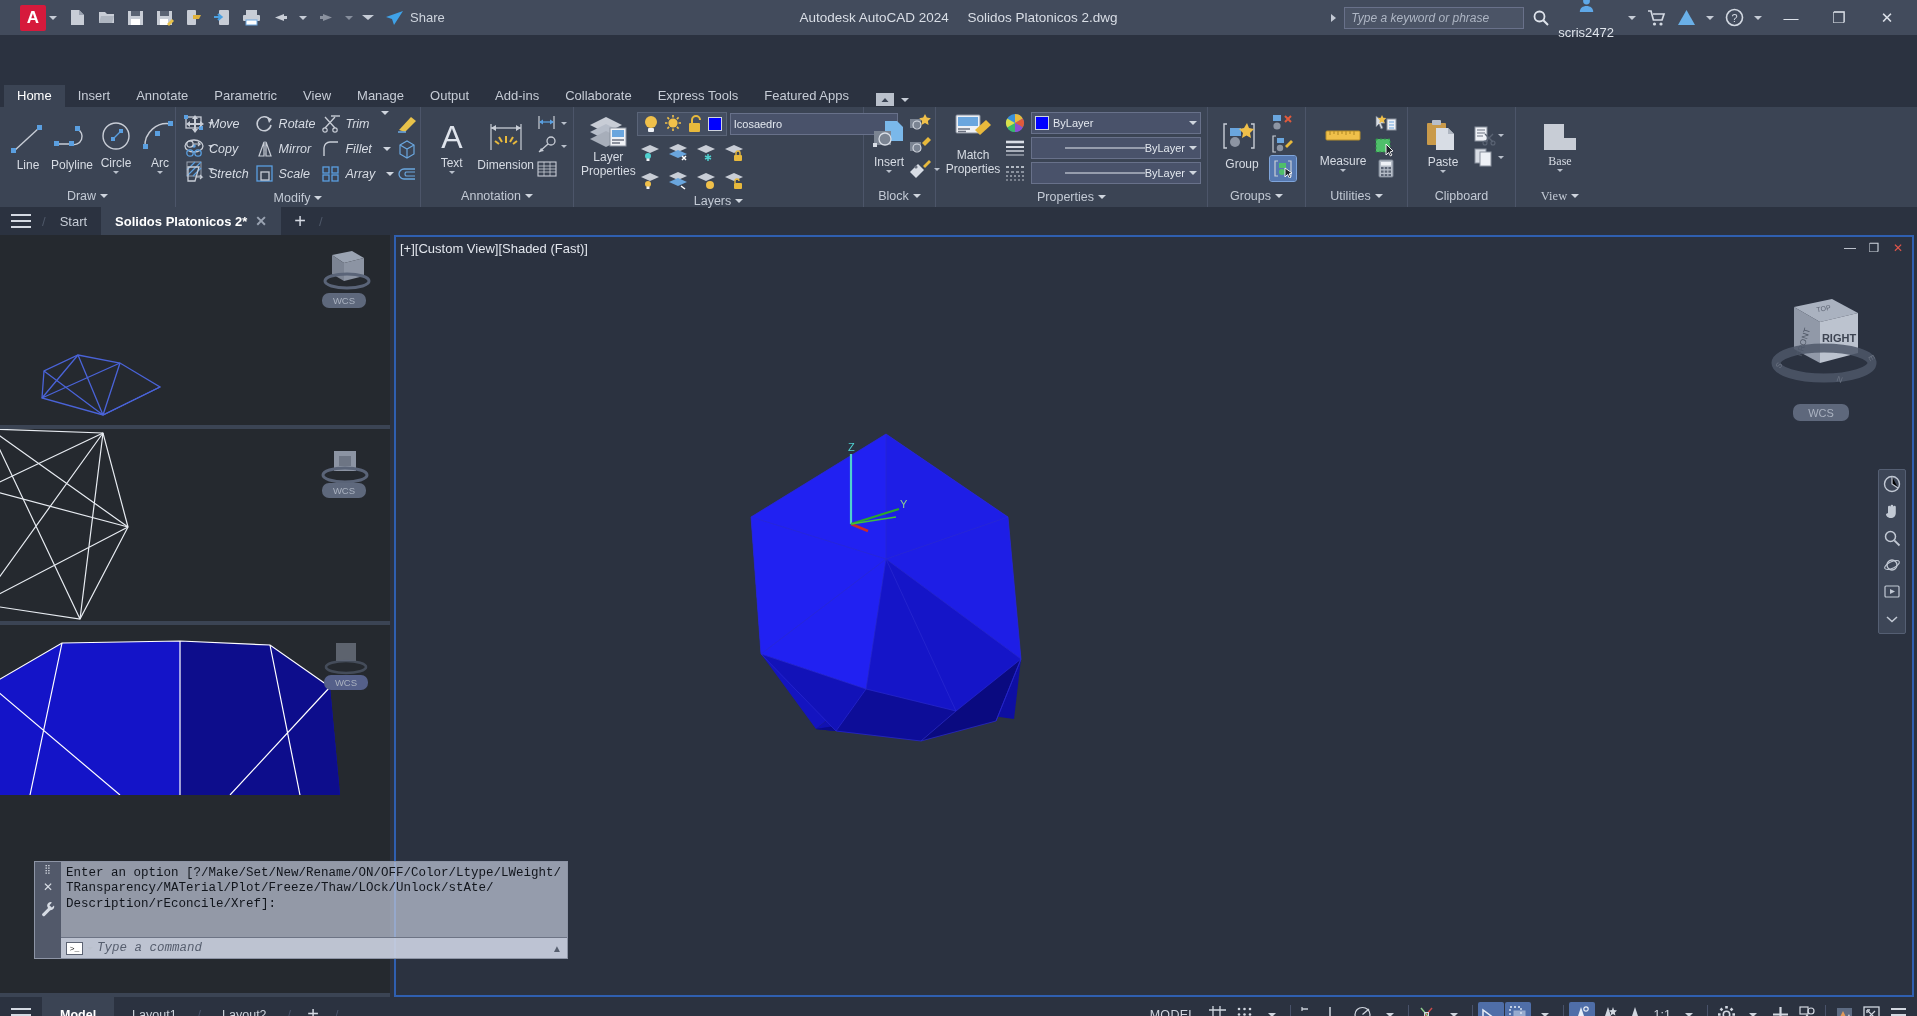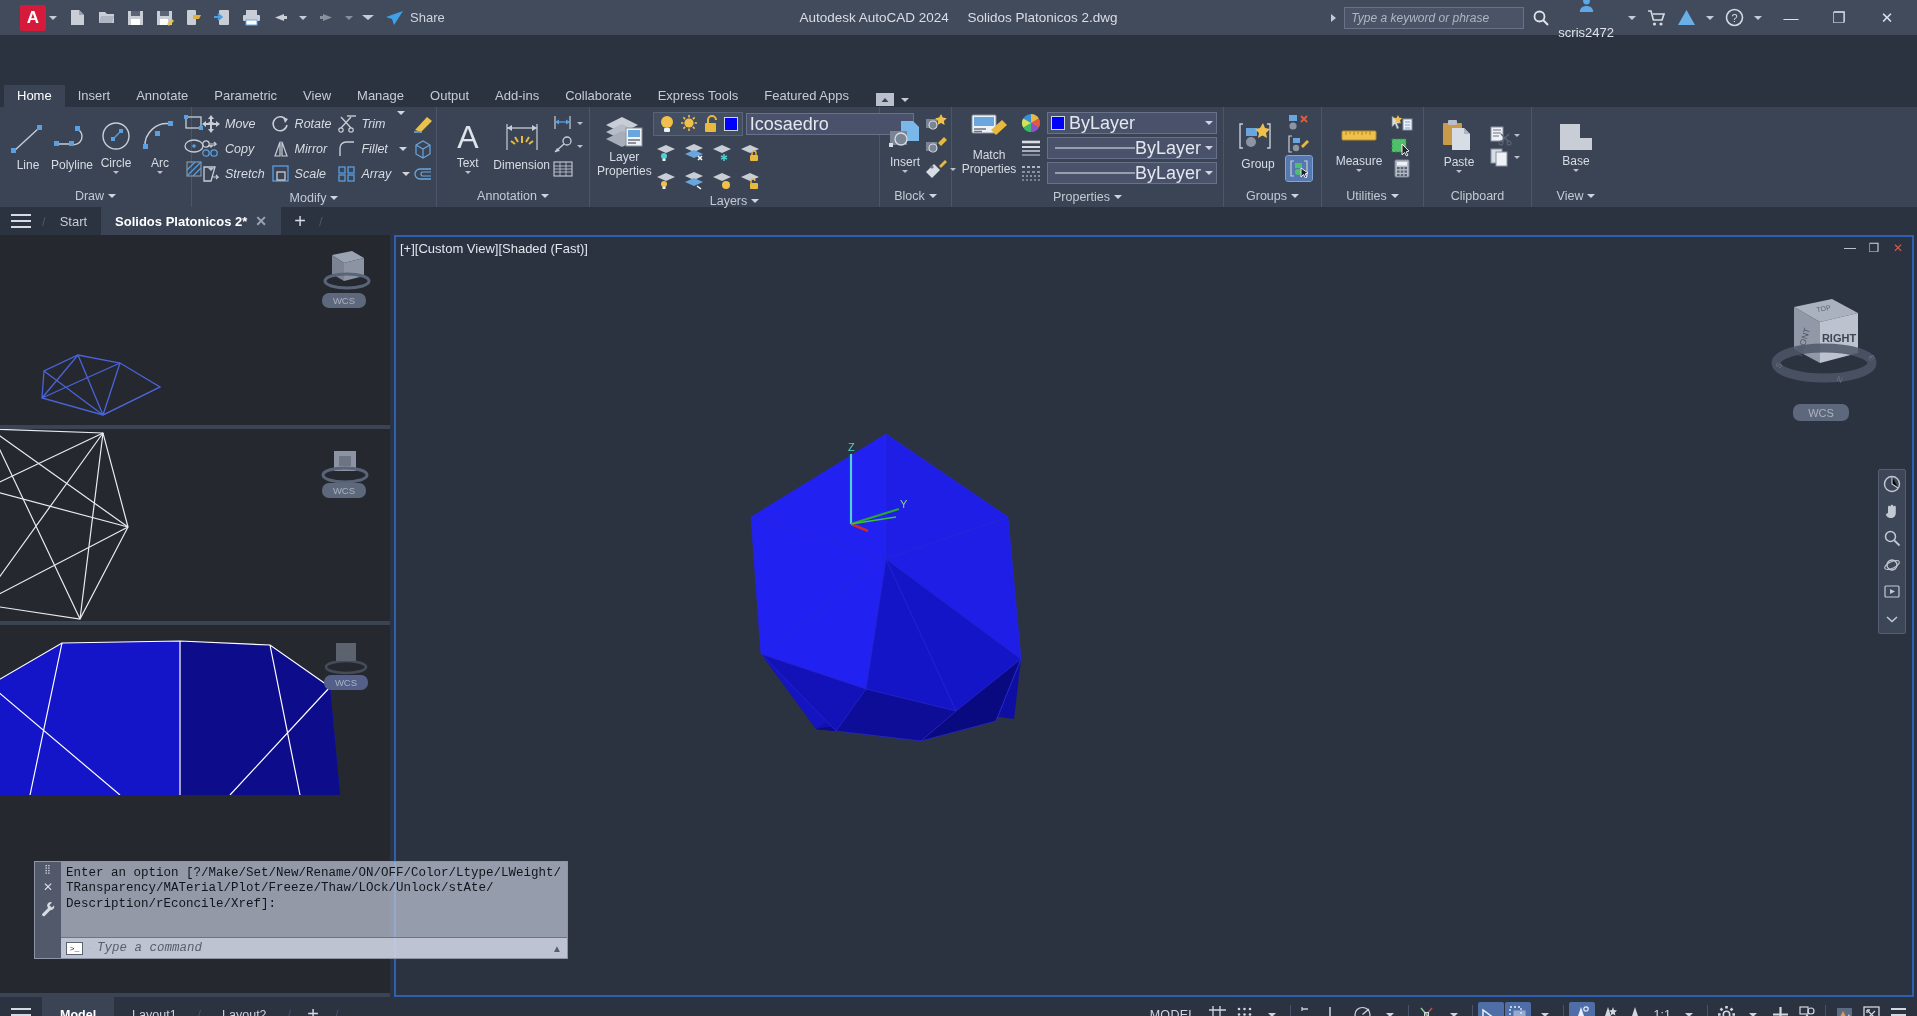--- a/index.html
+++ b/index.html
@@ -40,21 +40,21 @@
   .big .lbl{ font-size:12px; color:#d7dce4; margin-top:1px; line-height:1.05; text-align:center;}
   .btnrow{ display:flex; align-items:center; gap:4px; padding:1px 3px; cursor:pointer; border-radius:2px; height:25px;}
   .btnrow .lbl{ font-size:12.5px; color:#d7dce4; white-space:nowrap;}
   .cols{ display:flex; flex-direction:column; justify-content:center;font-style:italic; }
   .smallgrid{ display:flex; flex-direction:column; justify-content:center; gap:1px;}
   .sgrow{ display:flex; gap:2px; }
   .icn{ display:flex; align-items:center; justify-content:center; }
   .dd{ width:0;height:0;border-left:4px solid transparent;border-right:4px solid transparent;border-top:4px solid #cfd5de;}
   .tinydd{ width:0;height:0;border-left:3px solid transparent;border-right:3px solid transparent;border-top:3px solid #b9c0cb; margin-top:1px;}
   .combo{ height:22px; background:#49526a; border:1px solid #68718a; display:flex; align-items:center;
-          padding:0 3px; gap:4px; cursor:pointer; font-size:18px; color:#e3e8ef;}
+          padding:0 3px; gap:4px; cursor:pointer; font-size:11px; color:#e3e8ef;}
   .combo .txt{ flex:1; white-space:nowrap; overflow:hidden;}
   .swatch{ width:14px;height:14px; background:#0000ff; border:1px solid #cfd5de;}
   .lyrtools{ background:#444e61; border:1px solid #5a6478; display:flex; gap:4px; padding:1px 4px; align-items:center;}
   .iconbtn{ width:26px;height:25px; display:flex;align-items:center;justify-content:center; cursor:pointer; border-radius:2px;}
   .iconbtn.sel{ background:#5578b0; outline:1px solid #7fa5db;}
 
   
   .filetabs{ height:28px; background:#2b3240; display:flex; align-items:stretch; font-size:13px;}
   .hamb{ width:42px; display:flex;align-items:center;justify-content:center; cursor:pointer;}
   .ftab{ display:flex; align-items:center; gap:8px; padding:0 14px; color:#c6ccd6; cursor:pointer;}
@@ -260,21 +260,21 @@
       <svg width="10" height="8" viewBox="0 0 10 8">
           <path d="M5 2 L8.5 6 H1.5 Z" fill="#3b4454"></path>
         </svg>
     </div>
     <div class="caret"></div>
   </div>
 </div>
 
 <div class="ribbon">
 
-  <div class="panel" style="width:192px">
+  <div class="panel" style="width:176px">
     <div class="prow">
       <div class="big">
         <svg width="42" height="38" viewBox="0 0 42 38">
             <line x1="7" y1="31" x2="32" y2="8" stroke="#c8cdd6" stroke-width="1.4"></line>
             <rect x="4" y="28" width="5" height="5" fill="#5a9fe0"></rect>
             <rect x="30" y="5" width="5" height="5" fill="#5a9fe0"></rect>
           </svg>
         <div class="lbl">Line</div>
       </div>
       <div class="big">
@@ -904,21 +904,21 @@
           </div>
           <div class="tinydd" style="align-self:center"></div>
         </div>
       </div>
     </div>
     <div class="ptitle">
       <span>Clipboard</span>
     </div>
   </div>
 
-  <div class="panel" style="width:88px; border-right:none;">
+  <div class="panel" style="width:88px; border-right:none;font-family:Liberation Serif, serif;">
     <div class="prow" style="justify-content:center;">
       <div class="big" style="width:62px">
         <svg width="44" height="34" viewBox="0 0 44 34">
             <path d="M6 4 H26 V18 H38 V30 H6 Z" fill="#c8cdd6"></path>
           </svg>
         <div class="lbl">Base</div>
         <div class="tinydd"></div>
       </div>
     </div>
     <div class="ptitle">

